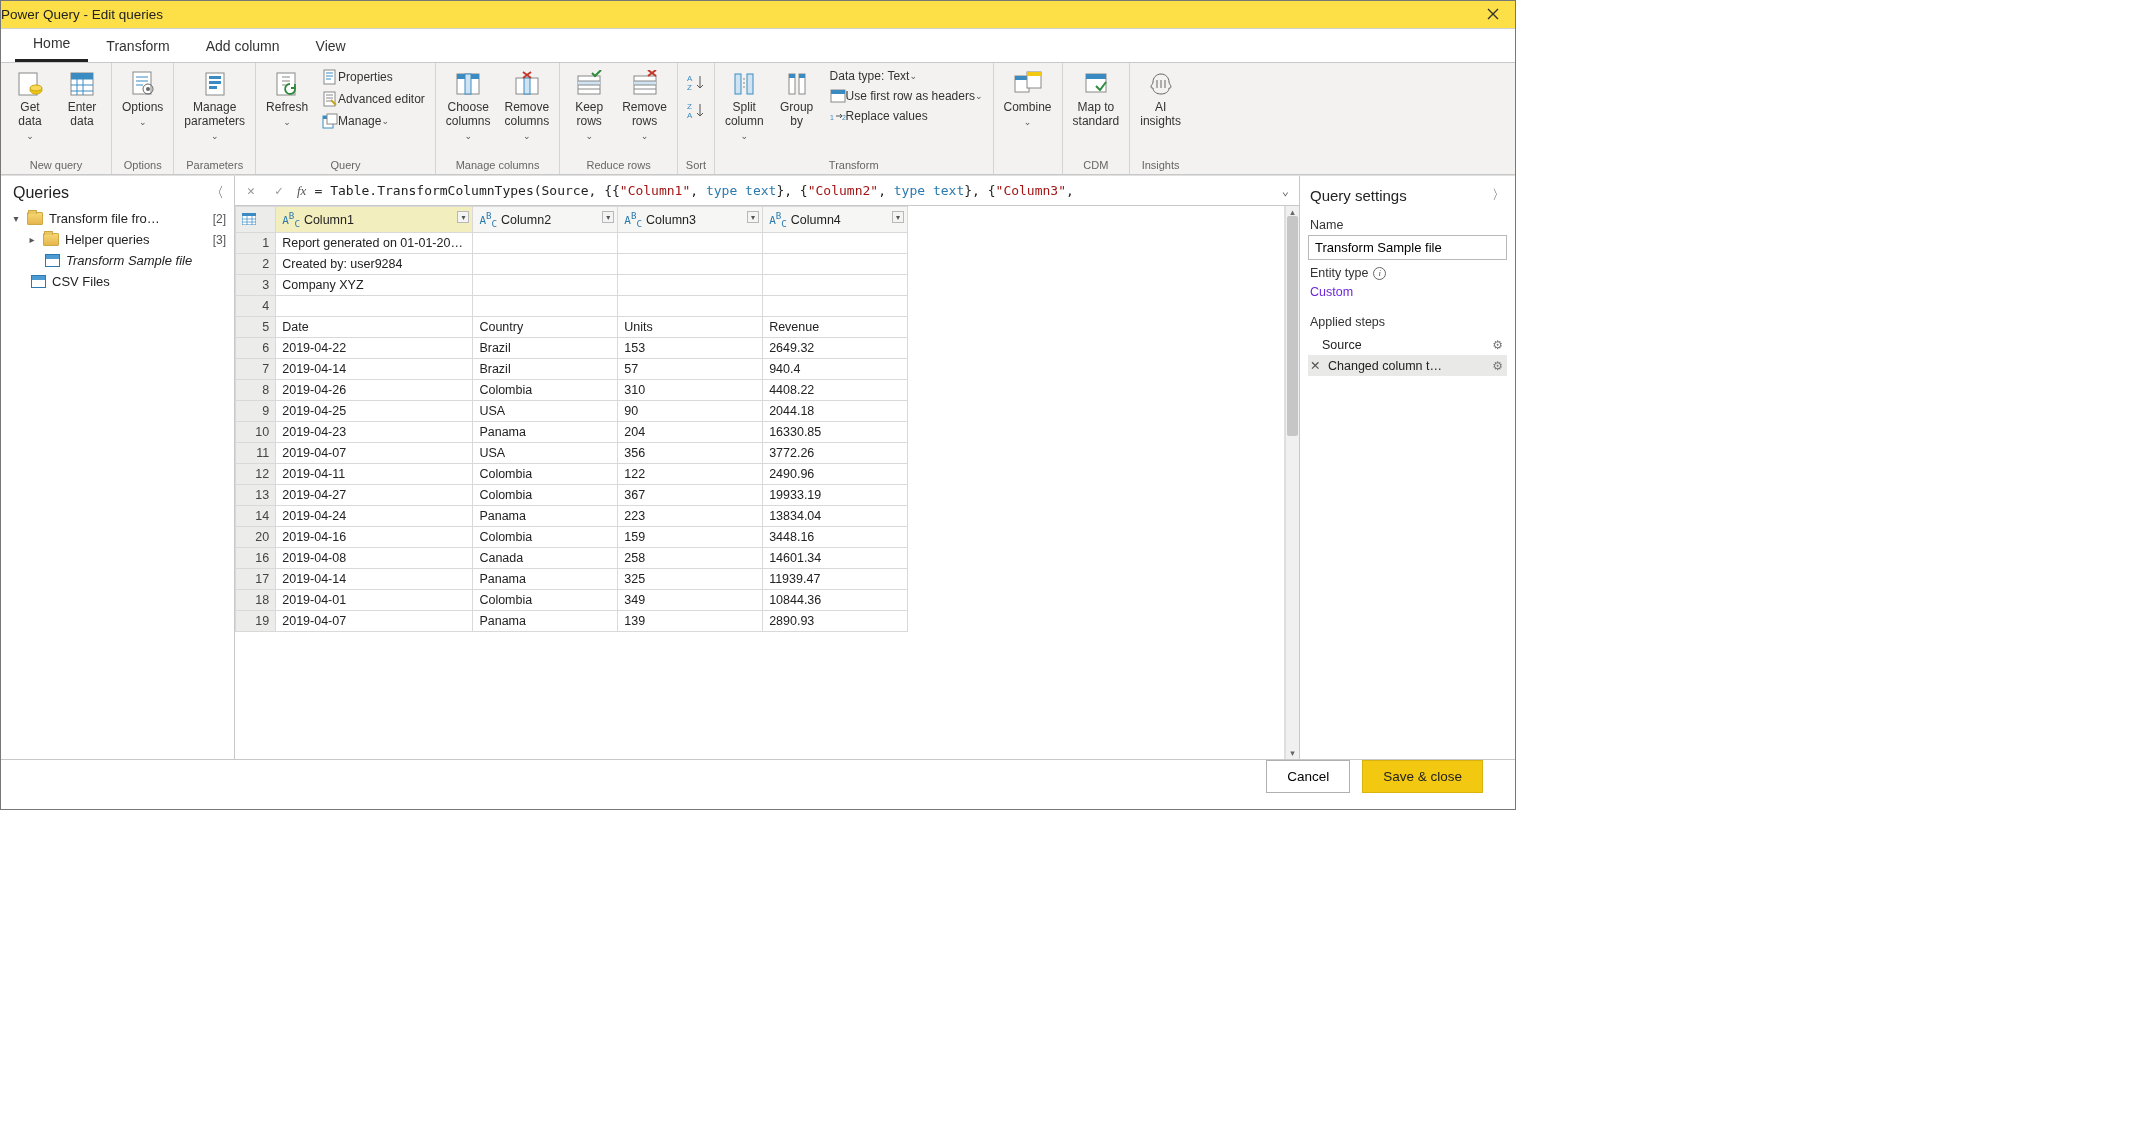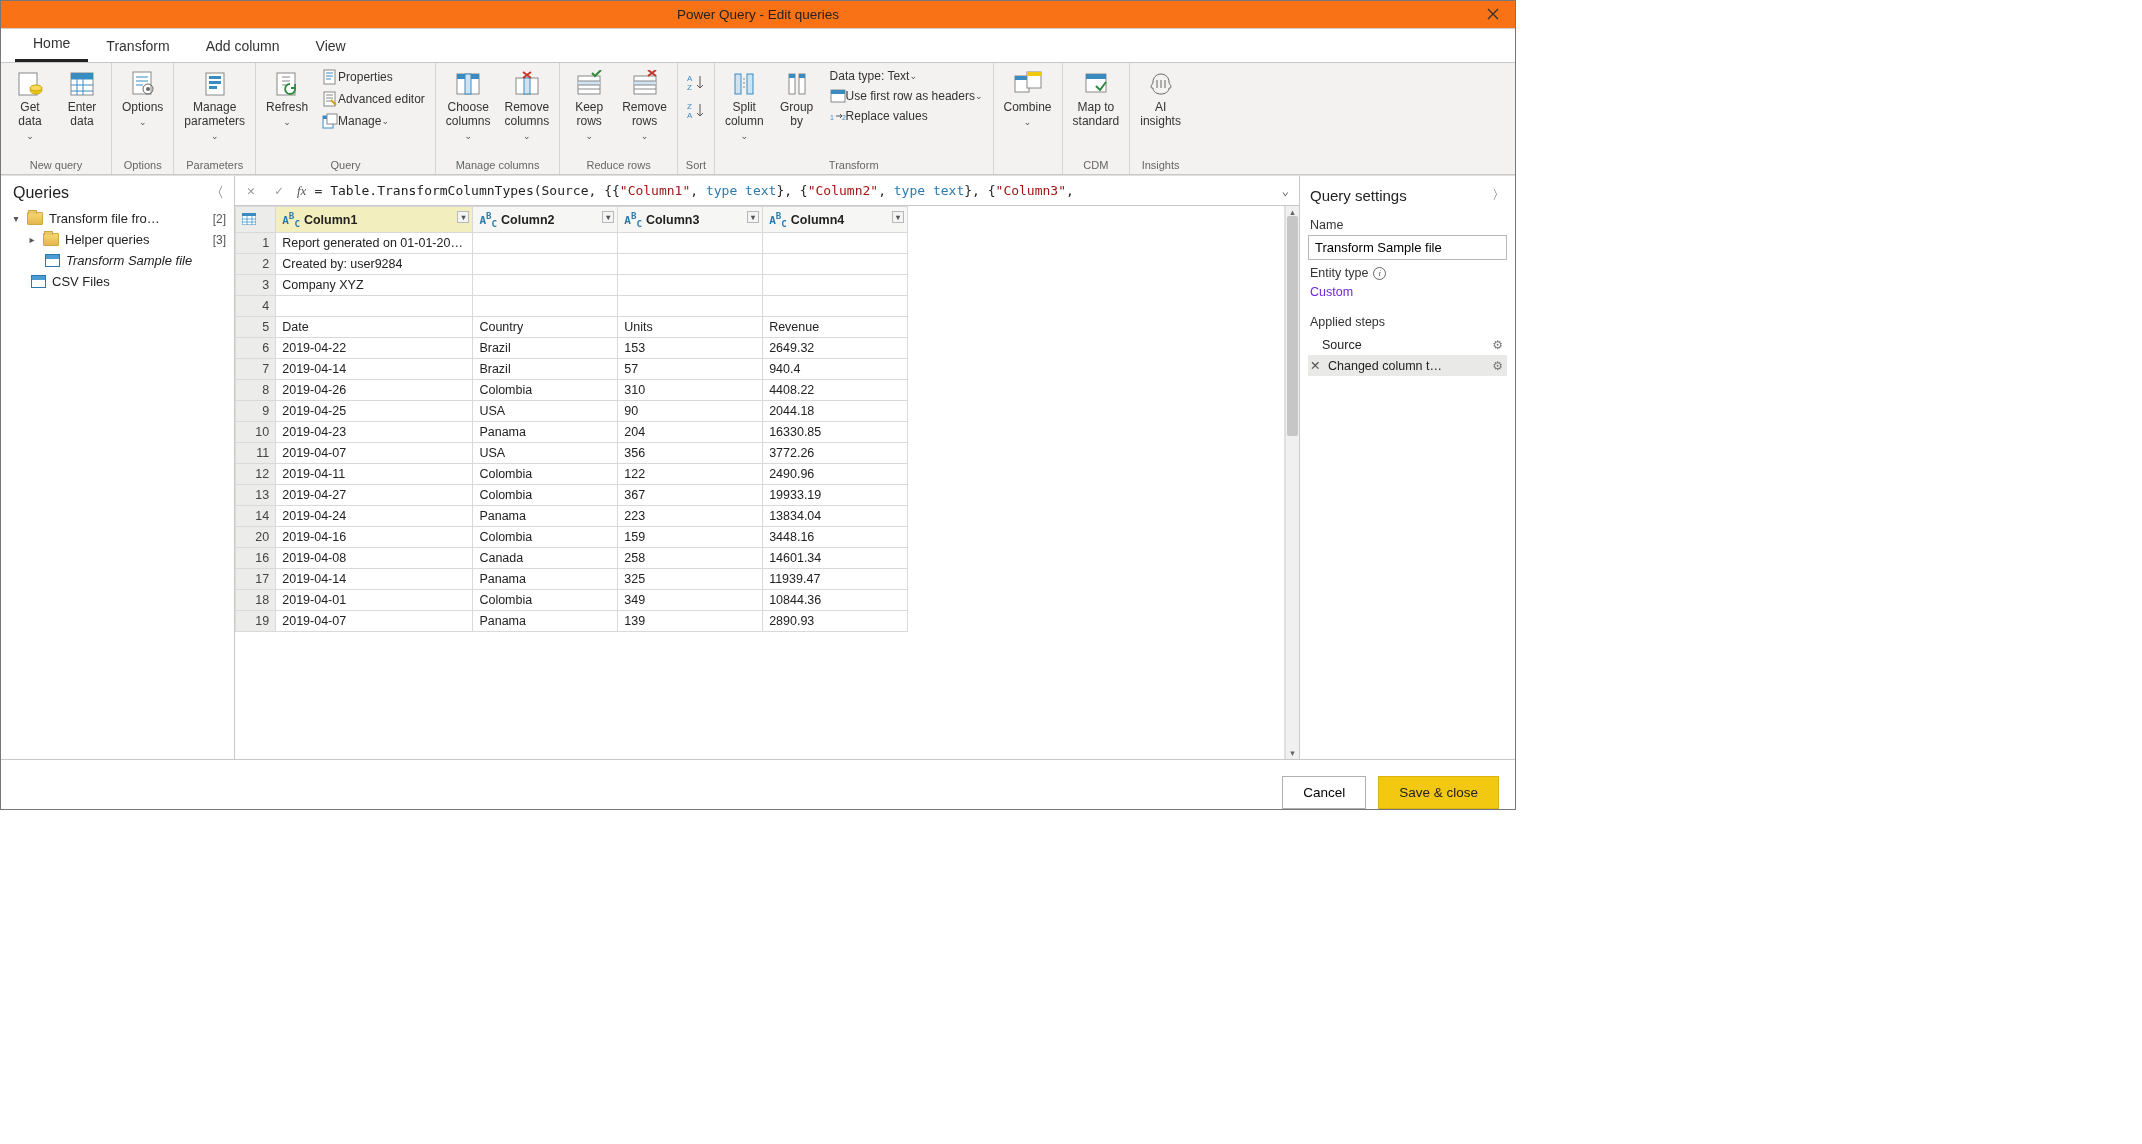--- a/index.html
+++ b/index.html
@@ -1,19 +1,19 @@
 <!DOCTYPE html>
 <html><head>
 <meta charset="utf-8">
 <style>
   html,body{margin:0;padding:0;font-family:"Segoe UI",Arial,sans-serif;font-size:13px;color:#222;background:#fff;}
   *{box-sizing:border-box;}
   .window{width:1516px;height:810px;border:1px solid #777;display:flex;flex-direction:column;background:#fff;}
   
-  .titlebar{height:28px;display:flex;align-items:center;justify-content:center;position:relative;background:#f97316;border-bottom:1px solid #d0d0d0;font-size:13.5px;}
+  .titlebar{height:28px;display:flex;align-items:center;position:relative;background:#fde047;border-bottom:1px solid #d0d0d0;font-size:13.5px;}
   .titlebar .close{position:absolute;right:4px;top:1px;width:36px;height:24px;display:flex;align-items:center;justify-content:center;font-size:16px;color:#333;cursor:pointer;}
   
   .tabstrip{height:34px;display:flex;align-items:flex-end;padding-left:14px;border-bottom:1px solid #c8c8c8;background:#fff;}
   .tab{padding:6px 18px 8px 18px;font-size:14px;color:#333;cursor:pointer;}
   .tab.active{border-bottom:3px solid #222;font-weight:400;}
   
   .ribbon{display:flex;align-items:stretch;background:#f3f2f1;border-bottom:1px solid #c8c8c8;height:112px;}
   .rgroup{display:flex;flex-direction:column;border-right:1px solid #d6d4d2;padding:4px 6px 0 6px;}
   .rgroup-body{display:flex;align-items:flex-start;flex:1;gap:6px;}
   .rgroup-label{font-size:11px;color:#666;text-align:center;padding:2px 0 3px 0;}
@@ -46,21 +46,21 @@
   .fxbar .fxlabel{font-style:italic;color:#555;font-family:"Segoe UI";}
   .fxbar .eq{color:#333;}
   .fxbar .formula{flex:1;white-space:nowrap;overflow:hidden;}
   .formula .str{color:#a31515;}
   .formula .kw{color:#2a7ab0;}
   .fxbar .expand{color:#555;cursor:pointer;padding:0 4px;font-size:12px;}
   .gridwrap{flex:1;display:flex;min-height:0;}
   .grid{flex:1;overflow:hidden;border-right:1px solid #e0e0e0;}
   table.data{border-collapse:collapse;width:673px;table-layout:fixed;}
   table.data th,table.data td{border:1px solid #d9d9d9;text-align:left;font-size:12.5px;padding:3px 6px;white-space:nowrap;overflow:hidden;text-overflow:ellipsis;height:18.2px;}
-  table.data th{background:#f6f6f4;font-weight:700;position:relative;}
+  table.data th{background:#f6f6f4;font-weight:400;position:relative;}
   table.data th.sel{background:#f3eebe;}
   table.data th .typeico{color:#2a7ab0;font-size:11px;margin-right:4px;font-family:Consolas,monospace;}
   table.data th .coldrop{position:absolute;right:3px;top:4px;width:12px;height:12px;border:1px solid #b8b8b8;font-size:8px;color:#555;display:flex;align-items:center;justify-content:center;background:#f4f4f4;cursor:pointer;}
   table.data td.rownum{background:#ececea;text-align:right;color:#444;width:28px;}
   table.data th.rownum{background:#ececea;width:28px;}
   col.c0{width:30px;} col.c1{width:147px;} col.c2{width:108px;} col.c3{width:108px;} col.c4{width:108px;}
   .vscroll{width:14px;background:#f0f0f0;position:relative;border-left:1px solid #ddd;}
   .vscroll .thumb{position:absolute;left:1px;right:1px;top:10px;height:220px;background:#c6c6c6;border-radius:2px;}
   .vscroll .arrow{position:absolute;left:0;right:0;height:12px;display:flex;align-items:center;justify-content:center;font-size:9px;color:#666;}
   .vscroll .arrow.top{top:0;} .vscroll .arrow.bot{bottom:0;}
@@ -71,21 +71,21 @@
   .slabel{font-size:12.5px;color:#333;margin:6px 2px 3px 2px;display:flex;align-items:center;gap:5px;}
   .sinput{width:100%;border:1px solid #b8b8b8;padding:4px 6px;font-size:13px;background:#fff;}
   .sval{font-size:12.5px;color:#6d28d9;padding:2px 2px;}
   .steps{border:0;margin-top:3px;font-size:12.5px;}
   .step{display:flex;align-items:center;padding:3px 4px 3px 14px;gap:6px;cursor:pointer;}
   .step.sel{background:#e9e9e7;}
   .step .gear{margin-left:auto;color:#777;font-size:12px;}
   .step .del{width:10px;text-align:center;color:#555;margin-left:-12px;margin-right:2px;}
   .info-ico{width:13px;height:13px;border:1px solid #666;border-radius:50%;display:inline-flex;align-items:center;justify-content:center;font-size:9px;font-style:italic;font-family:serif;color:#555;}
   
-  .footer{height:50px;border-top:1px solid #c8c8c8;display:flex;align-items:flex-end;justify-content:flex-end;gap:12px;padding:0 16px;background:#fff;}
+  .footer{height:50px;border-top:1px solid #c8c8c8;display:flex;align-items:flex-start;justify-content:flex-end;gap:12px;padding:0 32px;background:#fff;}
   .btn{padding:8px 20px;font-size:13.5px;border:1px solid #b0b0b0;background:#fff;cursor:pointer;}
   .btn.primary{background:#f2c811;border-color:#d9b30e;color:#222;}
 </style>
 </head>
 <body>
 
 <div class="window">
 
   <div class="titlebar">
     <span>Power Query - Edit queries</span>

